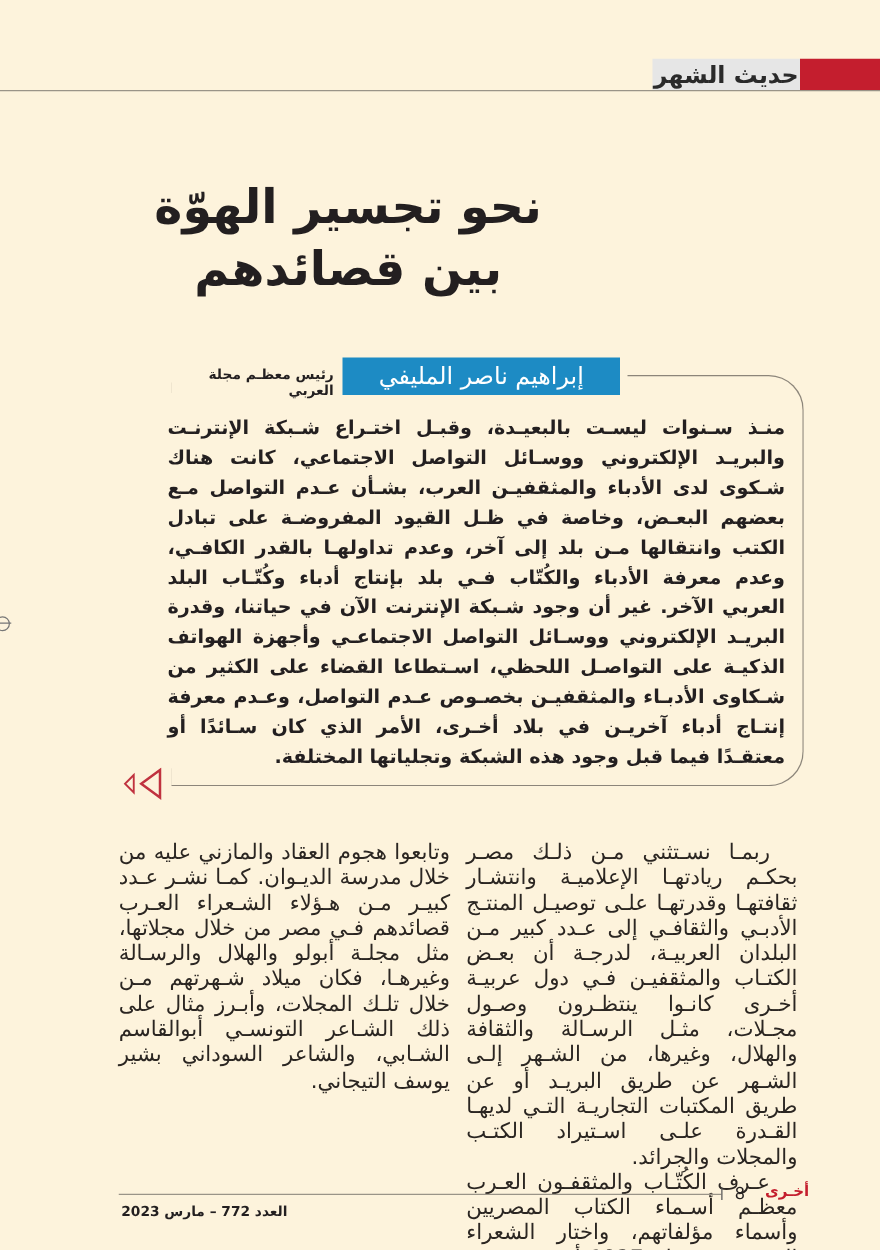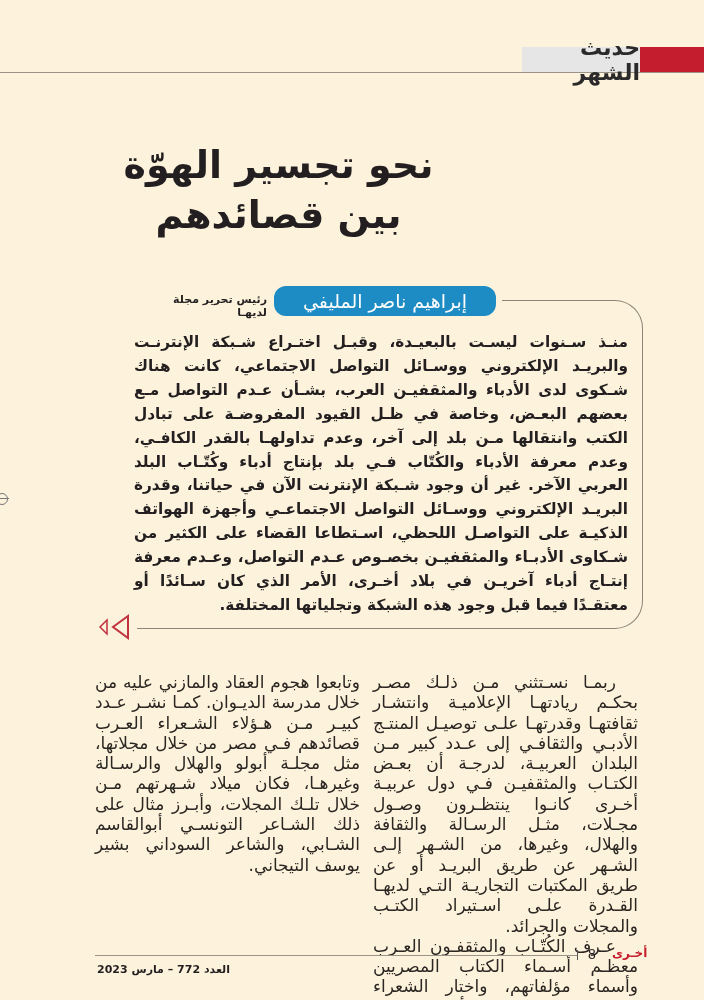--- a/index.html
+++ b/index.html
@@ -6,30 +6,30 @@
   body {
     width:704px; height:1000px; overflow:hidden; position:relative;
     background:#fdf3dc;
     font-family:"DejaVu Sans", sans-serif;
     color:#231f20;
   }
   .rtl { direction:rtl; }
   
   .top-rule { position:absolute; left:0; top:72px; width:704px; height:1px; background:#9a9488; }
   .section-tab { position:absolute; top:47px; left:522px; width:118px; height:25px; background:#e6e6e6;
-    display:flex; align-items:center; justify-content:center; font-size:22px; font-weight:bold; color:#2a2a2a; }
+    display:flex; align-items:center; justify-content:center; font-size:19px; font-weight:bold; color:#2a2a2a; }
   .section-red { position:absolute; top:47px; left:640px; width:64px; height:25px; background:#c41e2e; }
   .edge-mark { position:absolute; left:-4px; top:493px; width:10px; height:10px; border:1px solid #777; border-radius:50%; }
   .edge-mark::after { content:""; position:absolute; left:-2px; top:4px; width:14px; height:1px; background:#777; }
 
   
   .title { position:absolute; top:140px; left:0; width:557px; text-align:center; font-size:38px; line-height:50px; font-weight:bold; color:#231f20; }
 
   
-  .author-badge { position:absolute; top:286px; left:274px; width:222px; height:30px; background:#1d8bc4; border-radius:12px;
+  .author-badge { position:absolute; top:286px; left:274px; width:222px; height:30px; background:#1d8bc4; border-radius:0;
     color:#fff; font-size:19px; display:flex; align-items:center; justify-content:center; }
   .author-role { position:absolute; top:293px; left:145px; width:122px; font-size:11px; font-weight:bold; text-align:right; color:#231f20; }
   .frame { position:absolute; left:137px; top:300px; width:505px; height:327px;
     border-top:1.5px solid #8c857a; border-right:1.5px solid #8c857a; border-bottom:1.5px solid #8c857a;
     border-radius:0 28px 28px 0; }
   .frame-gap { position:absolute; left:130px; top:294px; width:372px; height:12px; background:#fdf3dc; }
   .arrows { position:absolute; left:98px; top:614px; }
 
   
   .intro { position:absolute; top:331px; left:134px; width:494px; font-size:15.3px; line-height:23.9px; font-weight:bold;
@@ -59,21 +59,21 @@
 
 <div class="title rtl">
   <div>نحو تجسير الهوّة</div>
   <div>بين قصائدهم</div>
 </div>
 
 <div class="frame"></div>
 <div class="frame-gap"></div>
 
 <div class="author-badge rtl">إبراهيم ناصر المليفي</div>
-<div class="author-role rtl">رئيس تحرير مجلة لديهـا</div>
+<div class="author-role rtl">رئيس معظـم مجلة العربي</div>
 
 <div class="intro rtl">منـذ سـنوات ليسـت بالبعيـدة، وقبـل اختـراع شـبكة الإنترنـت والبريـد الإلكتروني ووسـائل التواصل الاجتماعي، كانت هناك شـكوى لدى الأدباء والمثقفيـن العرب، بشـأن عـدم التواصل مـع بعضهم البعـض، وخاصة في ظـل القيود المفروضـة على تبادل الكتب وانتقالها مـن بلد إلى آخر، وعدم تداولهـا بالقدر الكافـي، وعدم معرفة الأدباء والكُتّاب فـي بلد بإنتاج أدباء وكُتّـاب البلد العربي الآخر. غير أن وجود شـبكة الإنترنت الآن في حياتنا، وقدرة البريـد الإلكتروني ووسـائل التواصل الاجتماعـي وأجهزة الهواتف الذكيـة على التواصـل اللحظي، اسـتطاعا القضاء على الكثير من شـكاوى الأدبـاء والمثقفيـن بخصـوص عـدم التواصل، وعـدم معرفة إنتـاج أدباء آخريـن في بلاد أخـرى، الأمر الذي كان سـائدًا أو معتقـدًا فيما قبل وجود هذه الشبكة وتجلياتها المختلفة.</div>
 
 <svg class="arrows" width="36" height="26" viewBox="0 0 36 26">
   <polygon points="9,6 2,13 9,20" fill="none" stroke="#c0323f" stroke-width="1.5"></polygon>
   <polygon points="30,2 15,13 30,24" fill="none" stroke="#c0323f" stroke-width="2"></polygon>
 </svg>
 
 <div class="col col-right rtl">
   <p class="indent">ربمـا نسـتثني مـن ذلـك مصـر بحكـم ريادتهـا الإعلاميـة وانتشـار ثقافتهـا وقدرتهـا علـى توصيـل المنتـج الأدبـي والثقافـي إلى عـدد كبير مـن البلدان العربيـة، لدرجـة أن بعـض الكتـاب والمثقفيـن فـي دول عربيـة أخـرى كانـوا ينتظـرون وصـول مجـلات، مثـل الرسـالة والثقافة والهلال، وغيرها، من الشـهر إلـى الشـهر عن طريق البريـد أو عن طريق المكتبات التجاريـة التـي لديهـا القـدرة علـى اسـتيراد الكتـب والمجلات والجرائد.</p>

